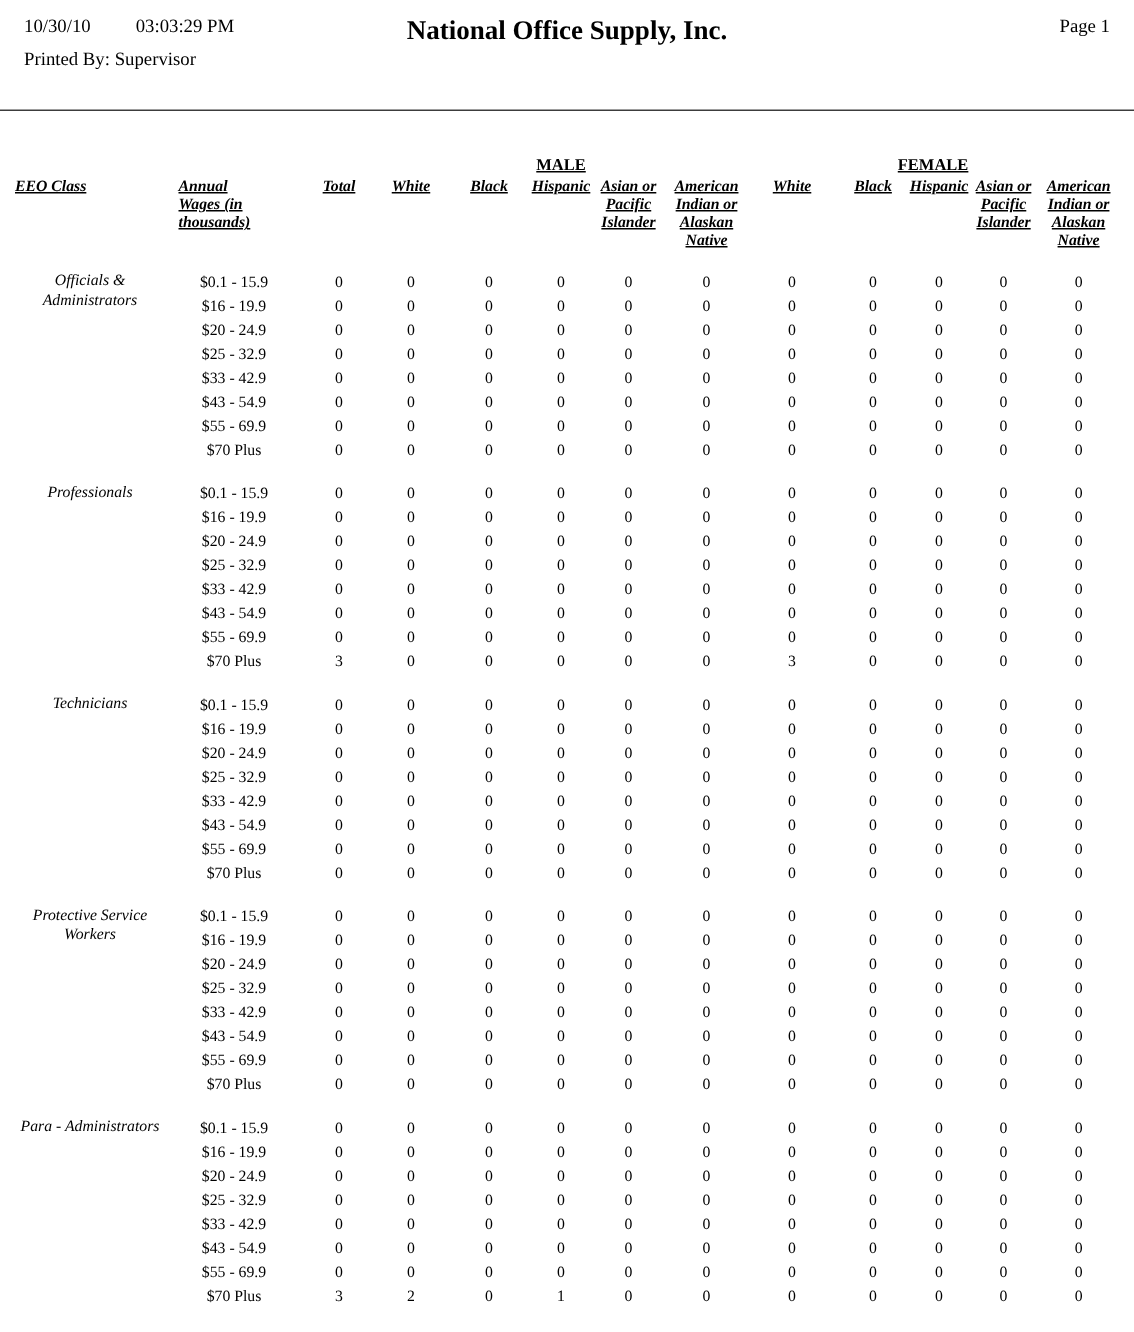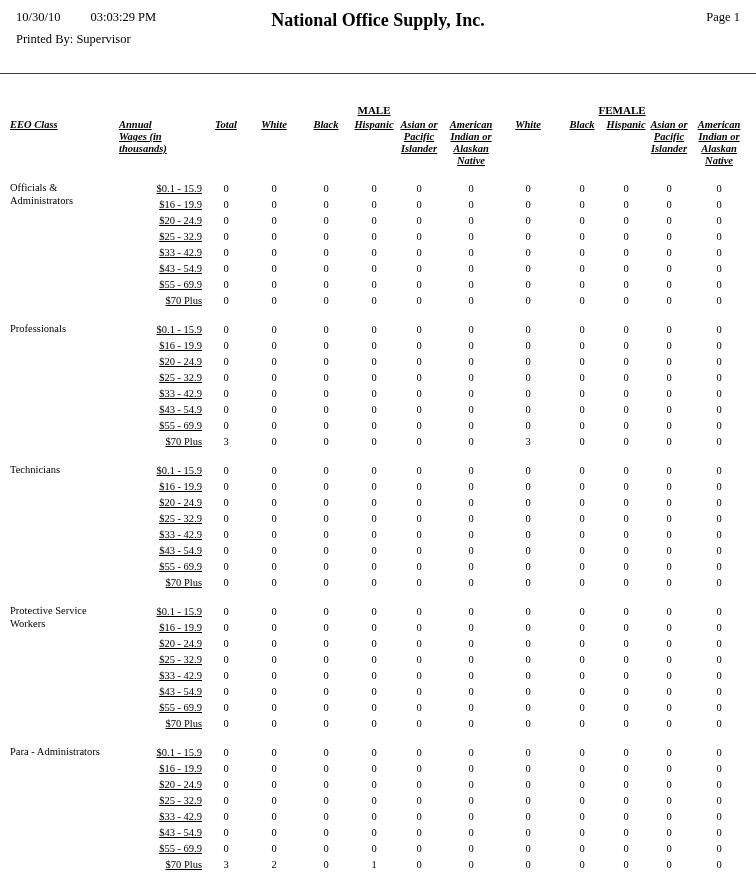--- a/index.html
+++ b/index.html
@@ -34,22 +34,22 @@
     margin: 30px 10px 0 10px;
   }
   th, td { padding: 0; vertical-align: top; font-size: 10.5px; }
   thead th { font-weight: bold; line-height: 12px; }
   th.group-label { text-align: center; text-decoration: underline; font-size: 11px; padding-bottom: 3px; }
   th.colh { text-align: center; overflow-wrap: anywhere; word-break: break-word; padding-bottom: 10px; font-style: italic; }
   th.colh.left { text-align: left; }
   th.colh .u { text-decoration: underline; }
   th.colh .wagespan { display: inline-block; max-width: 54px; text-align: left; margin-left: 9px; }
 
-  td.class-cell { text-align: left; line-height: 13px; font-size: 10.5px; }
-  td.wage-cell  { text-align: right; line-height: 16px; white-space: nowrap; text-decoration: underline; }
+  td.class-cell { text-align: center; line-height: 13px; font-size: 10.5px; font-style: italic; }
+  td.wage-cell  { text-align: center; line-height: 16px; white-space: nowrap; }
   td.num-cell   { text-align: center; line-height: 16px; }
 
   tbody tr.group-first td { padding-top: 13px; }
   tbody tr.group-first:first-child td { padding-top: 4px; }
 </style>
 </head>
 <body>
 
 <div class="report">
 

